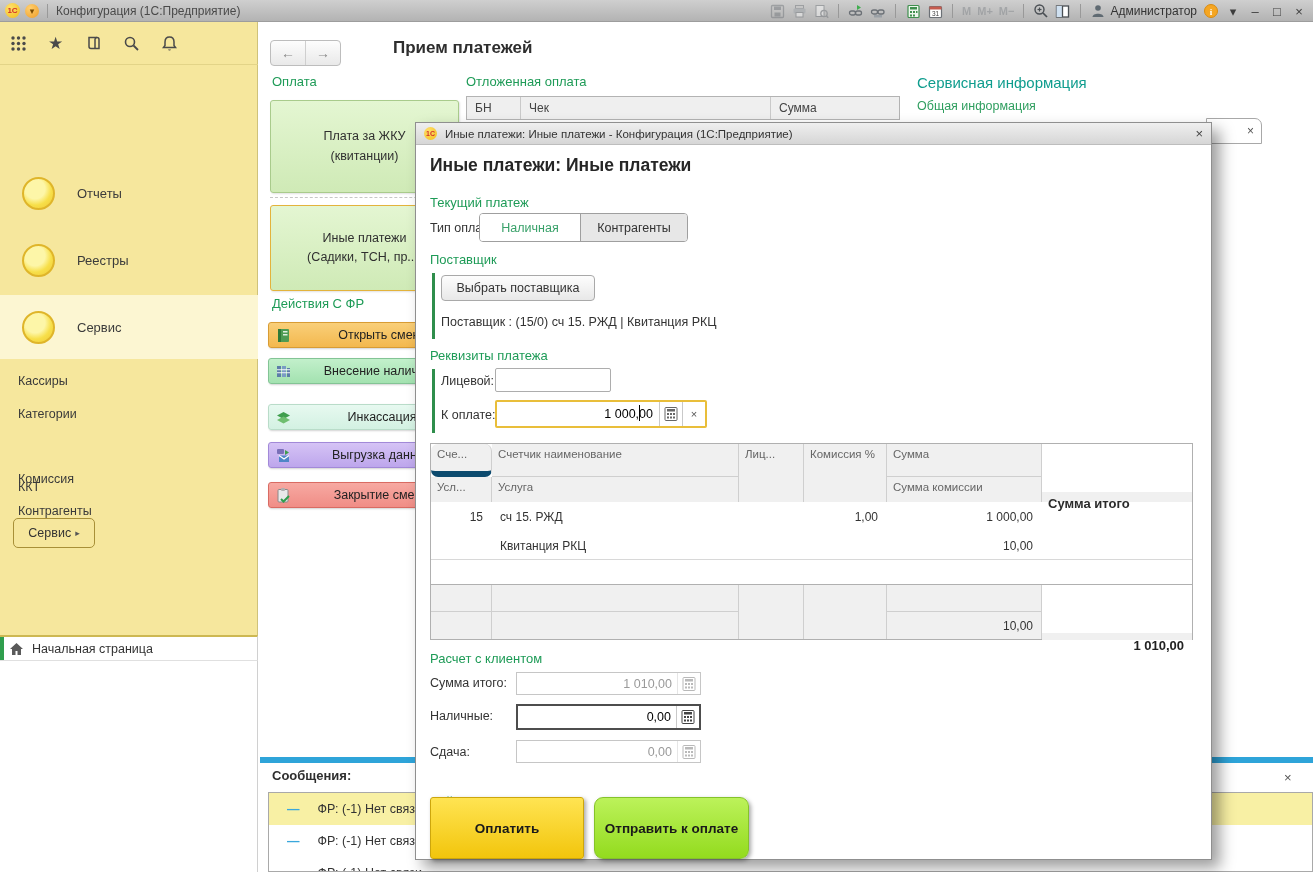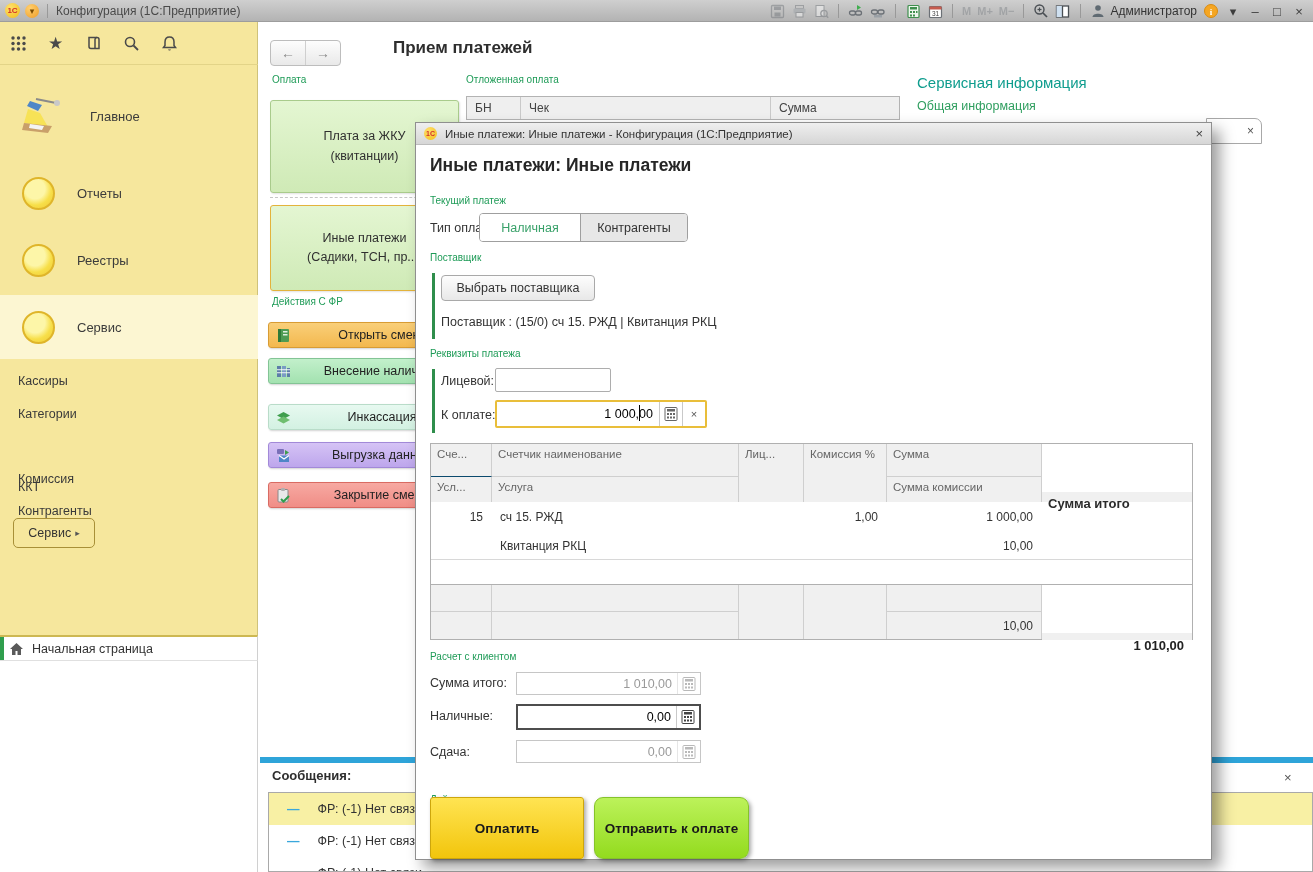--- a/index.html
+++ b/index.html
@@ -36,21 +36,21 @@
   .sb-link{position:absolute;left:0;width:258px;padding-left:18px;box-sizing:border-box;color:#3a3a3a;font-size:12.5px;}
   .srvbtn{position:absolute;left:13px;width:80px;height:28px;border:1px solid #a89038;border-radius:5px;
           display:flex;align-items:center;justify-content:center;gap:4px;color:#333;font-size:12.5px;}
   .homebar{position:absolute;left:0;top:635px;width:258px;height:26px;background:#fff;
            border-top:2px solid #cdb852;border-right:1px solid #d0d0d0;border-bottom:1px solid #e0e0e0;
            box-sizing:border-box;display:flex;align-items:center;gap:8px;padding-left:8px;}
   .homebar .gedge{position:absolute;left:0;top:0;width:4px;height:100%;background:#2f9e4d;}
   .leftbottom{position:absolute;left:0;top:661px;width:258px;height:211px;background:#fff;
               border-right:1px solid #d0d0d0;box-sizing:border-box;}
   
-  .sh{color:#1e9b57;font-size:10px;}
+  .sh{color:#1e9b57;font-size:13px;}
   .lbl{color:#333;font-size:12.5px;}
   .navgrp{position:absolute;left:270px;top:40px;display:flex;border:1px solid #bdbdbd;border-radius:4px;
           overflow:hidden;background:linear-gradient(#fdfdfd,#e9e9e9);}
   .navb{width:34px;height:24px;display:flex;align-items:center;justify-content:center;color:#8a8a8a;
         font-size:14px;}
   .navb:first-child{border-right:1px solid #cfcfcf;}
   .pagetitle{position:absolute;left:393px;top:38px;font-size:17px;font-weight:600;color:#2e2e2e;}
   .bigbtn{position:absolute;left:270px;width:187px;border-radius:3px;border:1px solid #a9cb8c;
           background:linear-gradient(#e4f6d2,#cfeab6);display:flex;flex-direction:column;align-items:center;
           justify-content:center;color:#2f2f2f;font-size:12.5px;line-height:1.55;box-shadow:1px 1px 2px rgba(0,0,0,.12);}
@@ -262,31 +262,20 @@
           </svg>
         </span>
       <span class="tbi">
           <svg width="17" height="17">
             <path d="M8.5 2 c3 0 4.5 2.2 4.5 5 v3.5 l1.5 2 h-12 l1.5 -2 v-3.5 c0-2.8 1.5-5 4.5-5 z" fill="none" stroke="#4a4a4a" stroke-width="1.5"></path>
             <path d="M7 14.5 a1.6 1.6 0 0 0 3 0" fill="#4a4a4a"></path>
           </svg>
         </span>
     </div>
 
-    <div class="sb-section" style="top:58px;height:72px;">
-      <span><svg width="46" height="44">
-            <path d="M14 6 L34 10" stroke="#8a8a8a" stroke-width="2"></path>
-            <circle cx="35" cy="10" r="3" fill="#c9c9c9"></circle>
-            <path d="M8 8 L20 12 L16 18 L5 13 z" fill="#4f87c7"></path>
-            <path d="M6 16 L18 20 L26 34 L2 30 z" fill="#f7e14a" opacity=".85"></path>
-            <path d="M2 30 L30 33 L26 40 L0 37 z" fill="#c9a06a"></path>
-            <path d="M8 31 L22 33 L20 37 L7 35 z" fill="#f4f4f4"></path>
-          </svg></span>
-      <span>Главное</span>
-    </div>
     <div class="sb-section" style="top:140px;height:62px;">
       <span class="donut"></span>
       <span>Отчеты</span>
     </div>
     <div class="sb-section" style="top:207px;height:62px;">
       <span class="donut"></span>
       <span>Реестры</span>
     </div>
     <div class="sb-section sb-selected" style="top:273px;height:64px;">
       <span class="donut"></span>
@@ -456,21 +445,21 @@
               <rect x="6" y="9.5" width="2" height="2"></rect>
               <rect x="9" y="9.5" width="2" height="2"></rect>
             </g>
           </svg>
         </span>
       <span class="amtbtn" style="font-size:11px;color:#555;">×</span>
     </div>
 
     <div class="ptable">
       <div class="trow" style="grid-template-rows:33px 25px;">
-        <div class="hcell" style="grid-row:1;border-bottom:1px solid #0c4a6e;">Сче...</div>
+        <div class="hcell" style="grid-row:1;border-bottom:6px solid #0c4a6e;border-radius:7px;">Сче...</div>
         <div class="hcell" style="grid-row:1;border-bottom:1px solid #cfcfcf;">Счетчик наименование</div>
         <div class="hcell" style="grid-row:1/3;">Лиц...</div>
         <div class="hcell" style="grid-row:1/3;">Комиссия %</div>
         <div class="hcell" style="grid-row:1;border-bottom:1px solid #cfcfcf;">Сумма</div>
         <div class="hcell bold" style="grid-row:1/3;border-right:none;font-size:13px;color:#2b2b2b;">Сумма итого</div>
         <div class="hcell" style="grid-row:2;grid-column:1;">Усл...</div>
         <div class="hcell" style="grid-row:2;grid-column:2;">Услуга</div>
         <div class="hcell" style="grid-row:2;grid-column:5;">Сумма комиссии</div>
       </div>
       <div class="trow" style="grid-template-rows:30px;">

